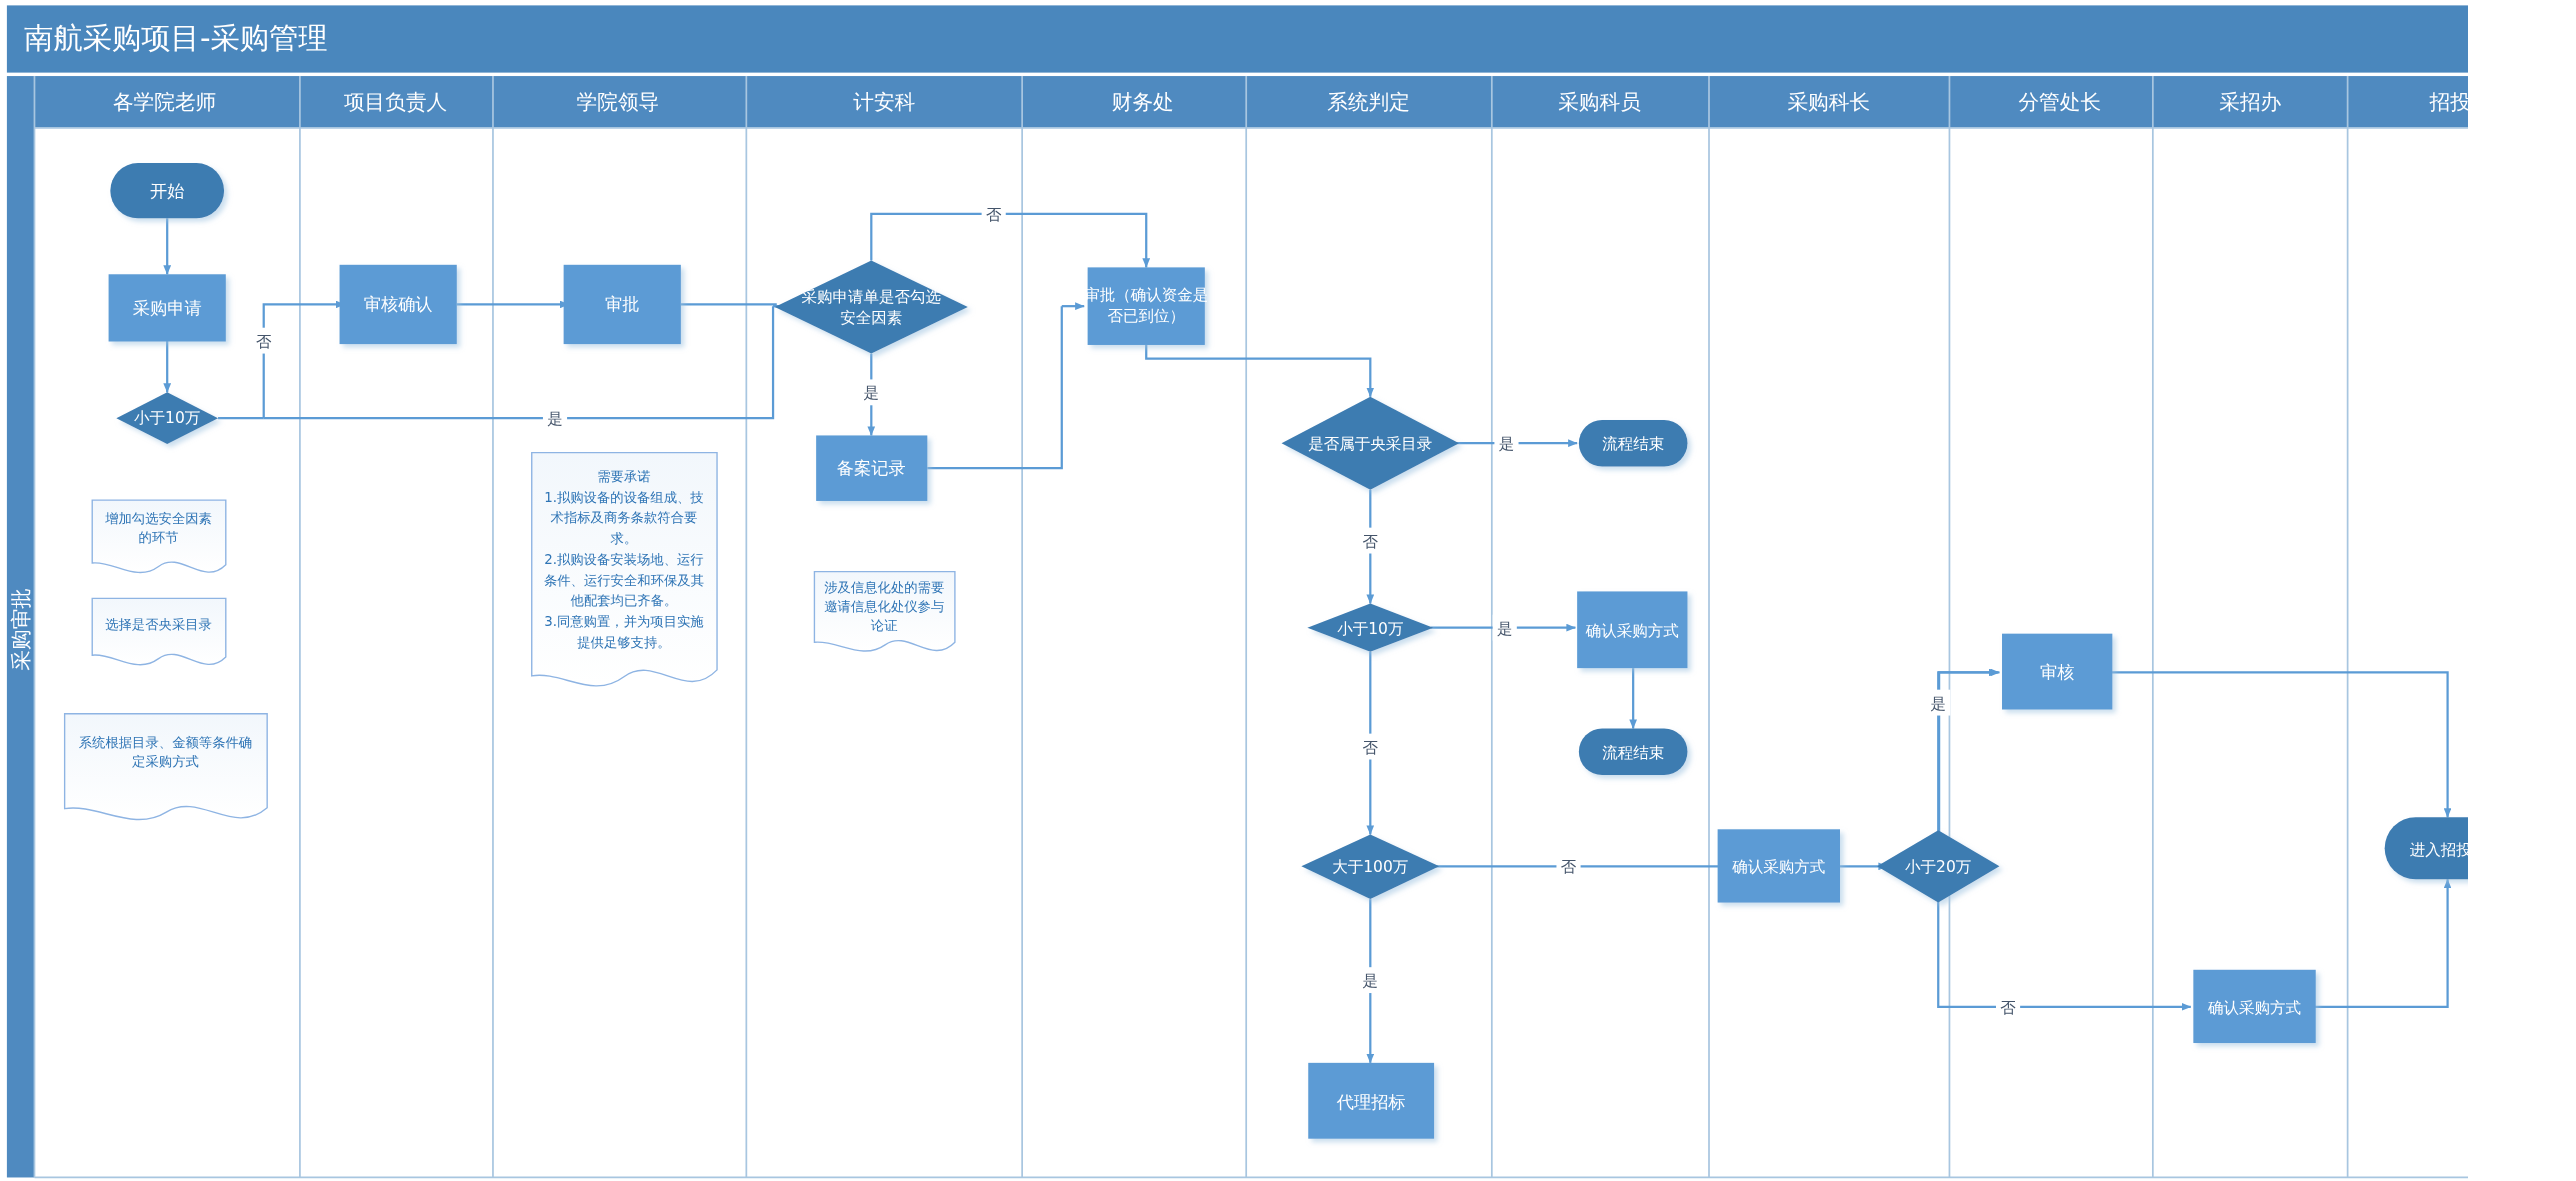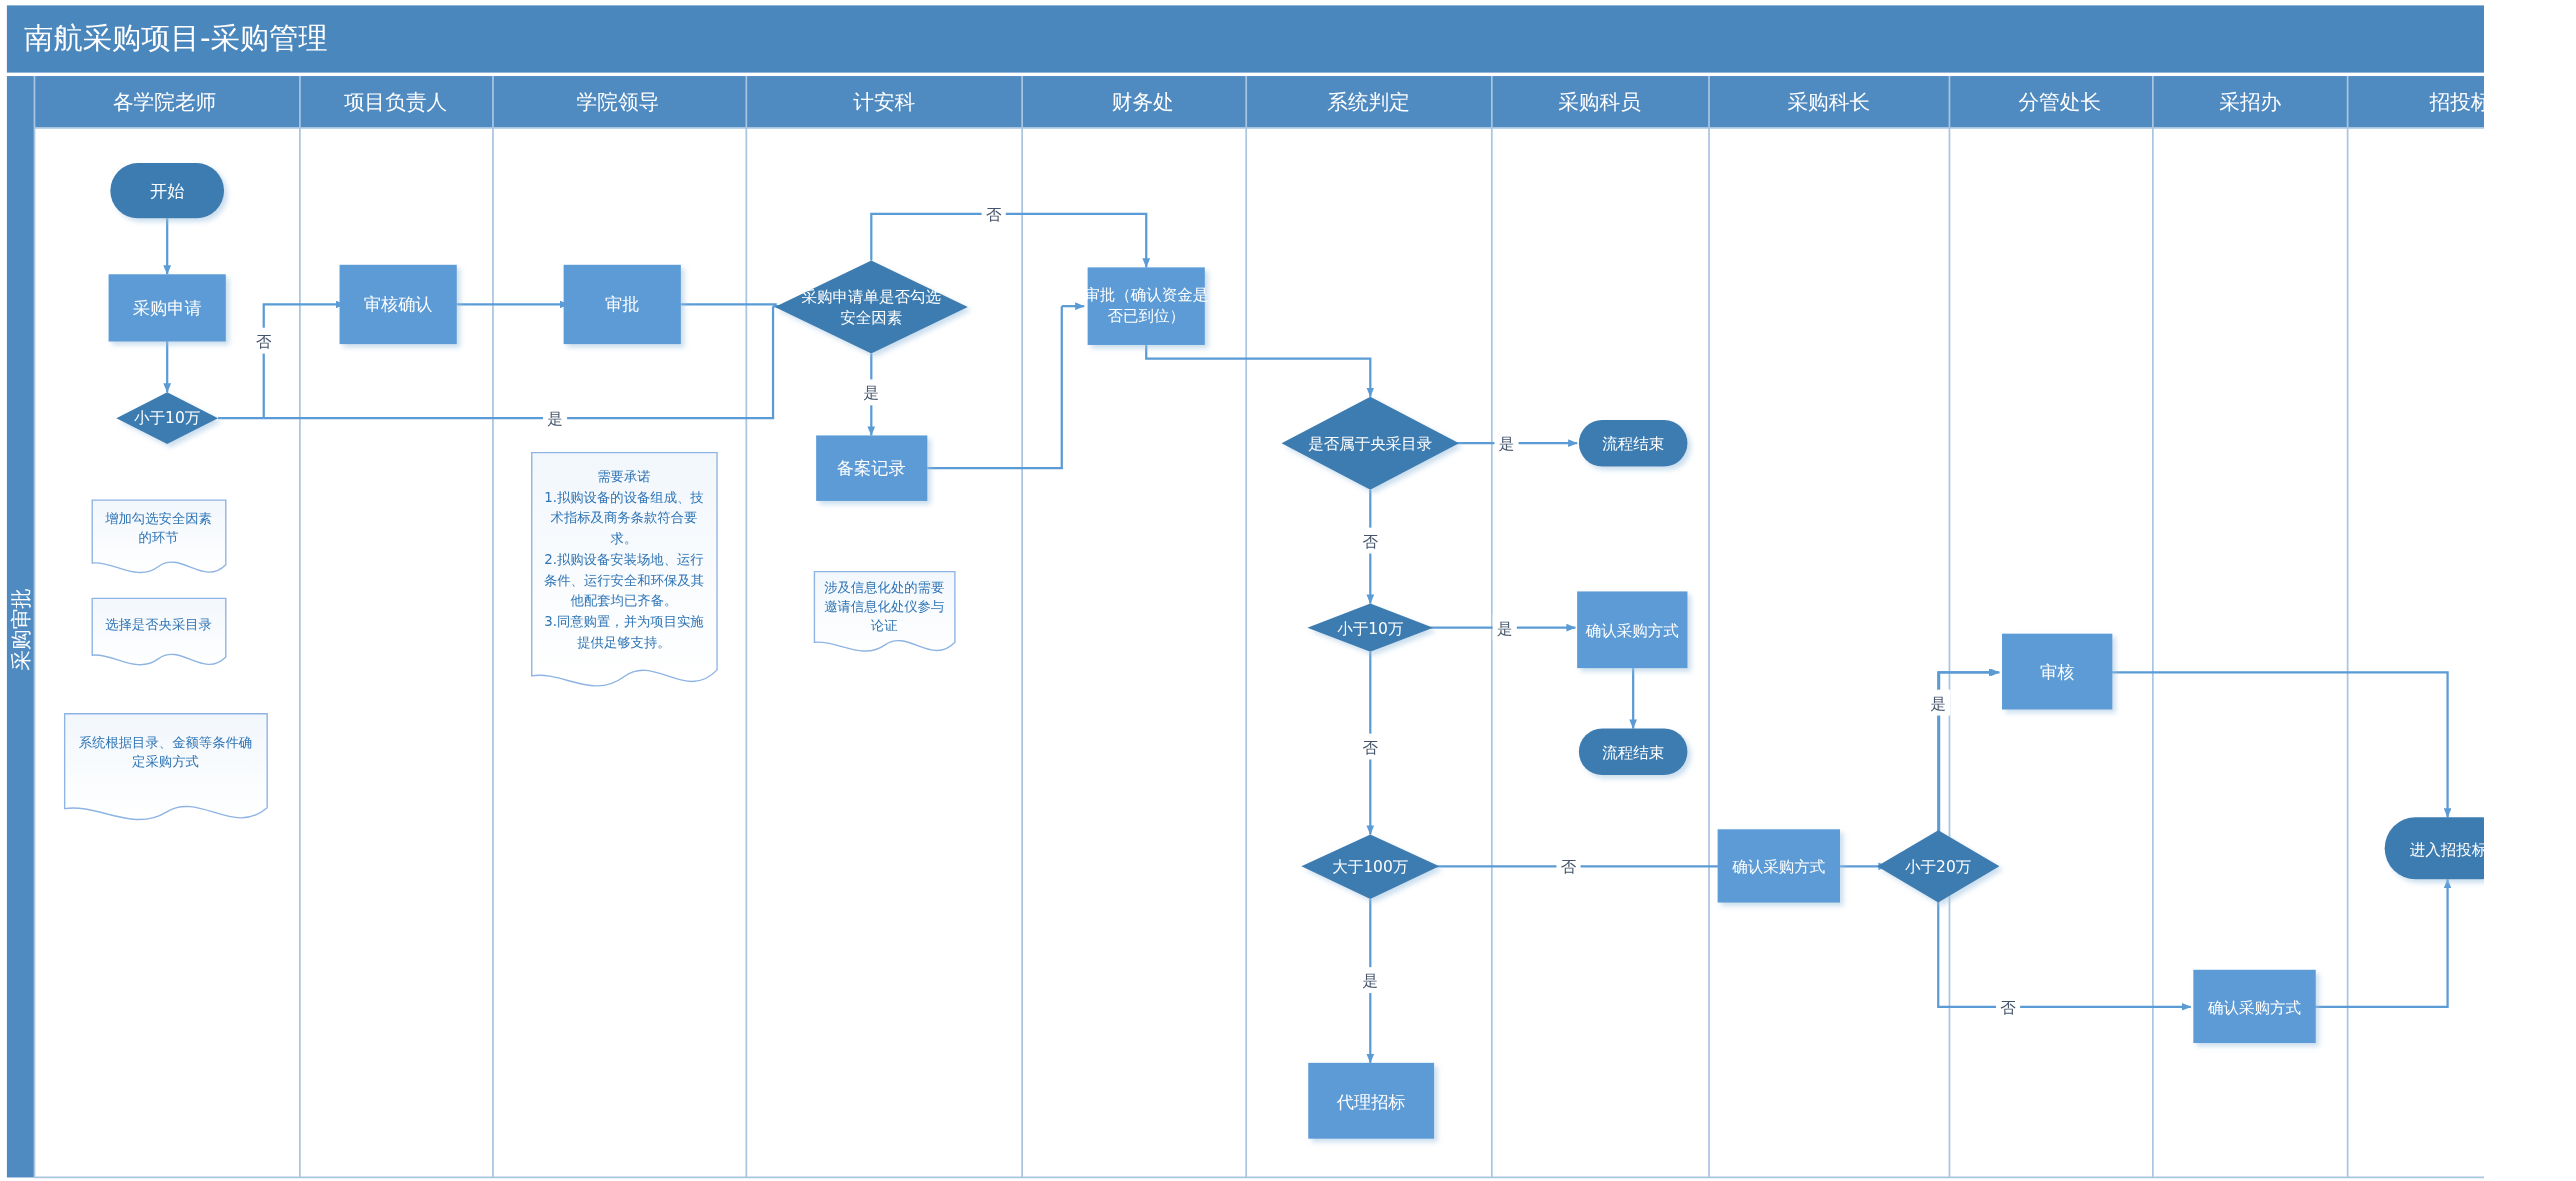--- a/index.html
+++ b/index.html
@@ -1,18 +1,18 @@
 <!DOCTYPE html>
 <html style="font-size:13.8px"><head>
 <meta charset="utf-8">
 <title>南航采购项目-采购管理</title>
 <style>
   html,body{margin:0;padding:0;background:#ffffff;}
   body{font-family:"DejaVu Sans","Liberation Sans",sans-serif;}
-  #stage{position:relative;width:2468px;height:1182px;background:#ffffff;overflow:hidden;padding-left:16px;}
+  #stage{position:relative;width:2468px;height:1182px;background:#ffffff;overflow:hidden;}
   #stage svg{position:absolute;left:0;top:0;}
   .hdr-title{fill:#ffffff;font-size:34px;font-family:"DejaVu Sans","Liberation Sans",sans-serif;}
   .col-head{fill:#ffffff;font-size:24px;text-anchor:middle;font-family:"DejaVu Sans","Liberation Sans",sans-serif;}
   .lane-lbl{fill:#ffffff;font-size:24px;text-anchor:middle;font-family:"DejaVu Sans","Liberation Sans",sans-serif;}
   .node-txt{fill:#ffffff;font-size:20px;text-anchor:middle;font-family:"DejaVu Sans","Liberation Sans",sans-serif;}
   .node-txt-sm{fill:#ffffff;font-size:18px;text-anchor:middle;font-family:"DejaVu Sans","Liberation Sans",sans-serif;}
   .edge-lbl{fill:#44546a;font-size:18px;text-anchor:middle;font-family:"DejaVu Sans","Liberation Sans",sans-serif;}
   .note-txt-sm{fill:#2e74b5;font-size:15.5px;text-anchor:middle;font-family:"DejaVu Sans","Liberation Sans",sans-serif;}
 </style>
 </head>

